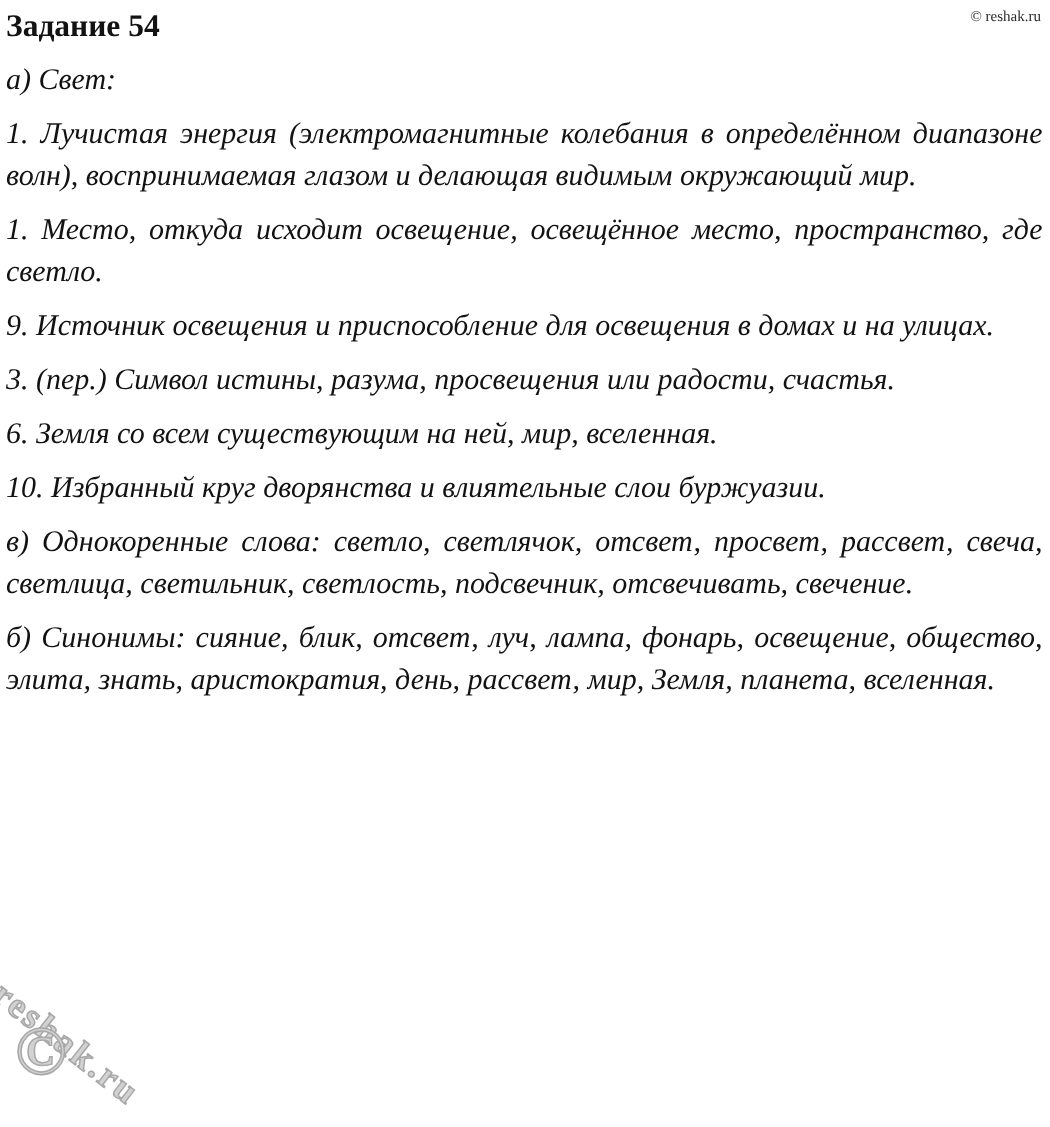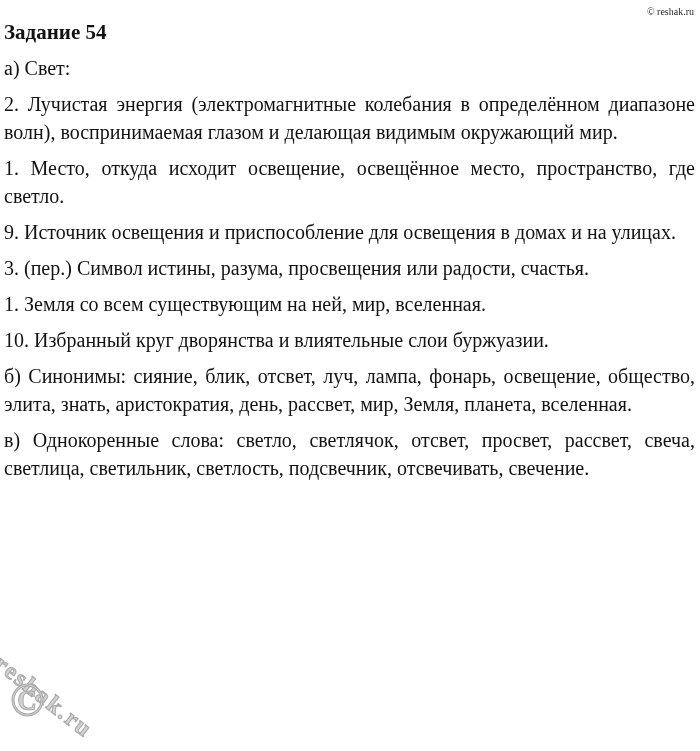--- a/index.html
+++ b/index.html
@@ -20,34 +20,35 @@
     top: 6px;
     right: 6px;
     font-size: 10px;
     color: #2a2a2a;
     z-index: 2;
     white-space: nowrap;
   }
   .doc {
     position: relative;
     z-index: 1;
-    padding: 18px 5px 0 4px;
+    padding: 3px 5px 0 4px;
   }
   .doc h1 {
     font-size: 21px;
     line-height: 28px;
     font-weight: bold;
     margin: 0 0 8px 0;
   }
   .doc p {
     font-size: 20px;
     line-height: 28px;
     margin: 0 0 8px 0;
     text-align: justify;
     text-justify: inter-word;
+    font-style: italic;
   }
   .doc p:last-child {
     margin-bottom: 0;
   }
   .watermark-diagonal {
     position: absolute;
     left: 6px;
     top: 650px;
     z-index: 0;
     font-size: 24px;
@@ -80,32 +81,32 @@
 
 <span class="watermark-diagonal">reshak.ru</span>
 
 <span class="watermark-copyright">©</span>
 
 <div class="doc">
   <h1>Задание 54</h1>
 
   <p>а) Свет:</p>
 
-  <p>2. Лучистая энергия (электромагнитные колебания в определённом диапазоне волн), воспринимаемая глазом и делающая видимым окружающий мир.</p>
+  <p>1. Лучистая энергия (электромагнитные колебания в определённом диапазоне волн), воспринимаемая глазом и делающая видимым окружающий мир.</p>
 
   <p>1. Место, откуда исходит освещение, освещённое место, пространство, где светло.</p>
 
   <p>9. Источник освещения и приспособление для освещения в домах и на улицах.</p>
 
 
 
   <p>3. (пер.) Символ истины, разума, просвещения или радости, счастья.</p>
 
 
-  <p>1. Земля со всем существующим на ней, мир, вселенная.</p>
+  <p>6. Земля со всем существующим на ней, мир, вселенная.</p>
 
 
   <p>10. Избранный круг дворянства и влиятельные слои буржуазии.</p>
 
+  <p>в) Однокоренные слова: светло, светлячок, отсвет, просвет, рассвет, свеча, светлица, светильник, светлость, подсвечник, отсвечивать, свечение.</p>
+
   <p>б) Синонимы: сияние, блик, отсвет, луч, лампа, фонарь, освещение, общество, элита, знать, аристократия, день, рассвет, мир, Земля, планета, вселенная.</p>
-
-  <p>в) Однокоренные слова: светло, светлячок, отсвет, просвет, рассвет, свеча, светлица, светильник, светлость, подсвечник, отсвечивать, свечение.</p>
 </div>
 
 </body></html>

